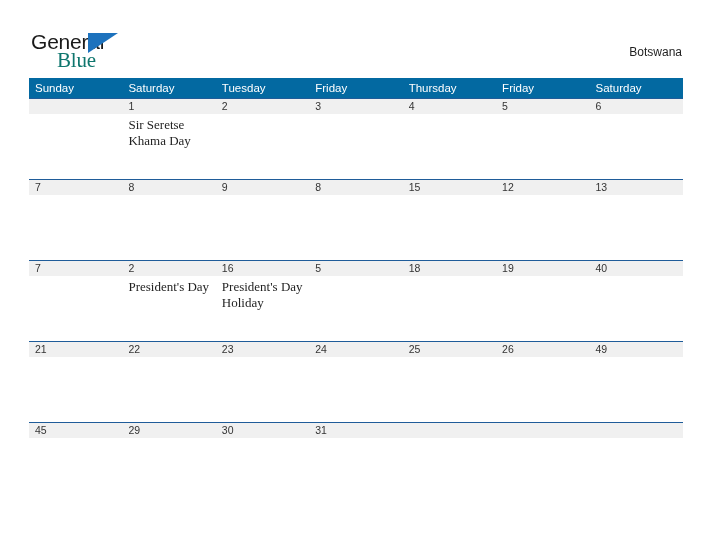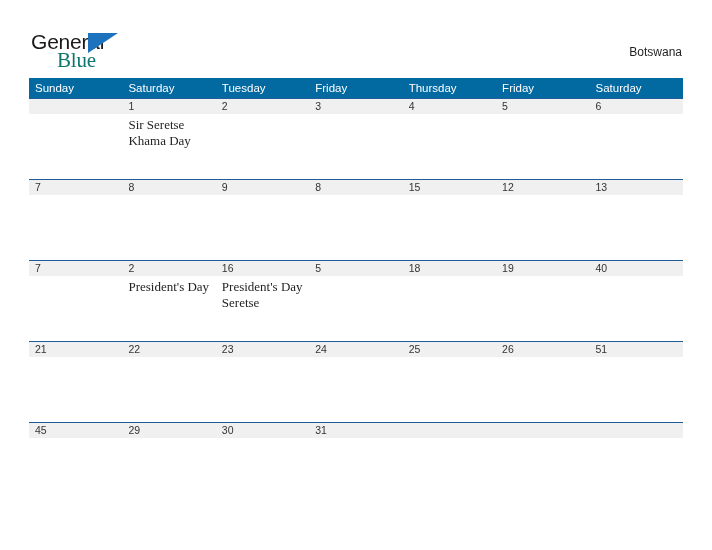--- a/index.html
+++ b/index.html
@@ -305,21 +305,21 @@
             <div class="day-number-band">2</div>
             <div class="day-body">
               <div class="event-text">President's Day</div>
             </div>
           </div>
         </td>
       <td>
           <div class="day-cell">
             <div class="day-number-band">16</div>
             <div class="day-body">
-              <div class="event-text">President's Day Seretse</div>
+              <div class="event-text">President's Day Holiday</div>
             </div>
           </div>
         </td>
       <td>
           <div class="day-cell">
             <div class="day-number-band">5</div>
             <div class="day-body">
               <div class="event-text"></div>
             </div>
           </div>
@@ -394,21 +394,21 @@
       <td>
           <div class="day-cell">
             <div class="day-number-band">26</div>
             <div class="day-body">
               <div class="event-text"></div>
             </div>
           </div>
         </td>
       <td>
           <div class="day-cell">
-            <div class="day-number-band">51</div>
+            <div class="day-number-band">49</div>
             <div class="day-body">
               <div class="event-text"></div>
             </div>
           </div>
         </td>
     </tr>
 
     <tr class="week-row">
       <td>
           <div class="day-cell">

